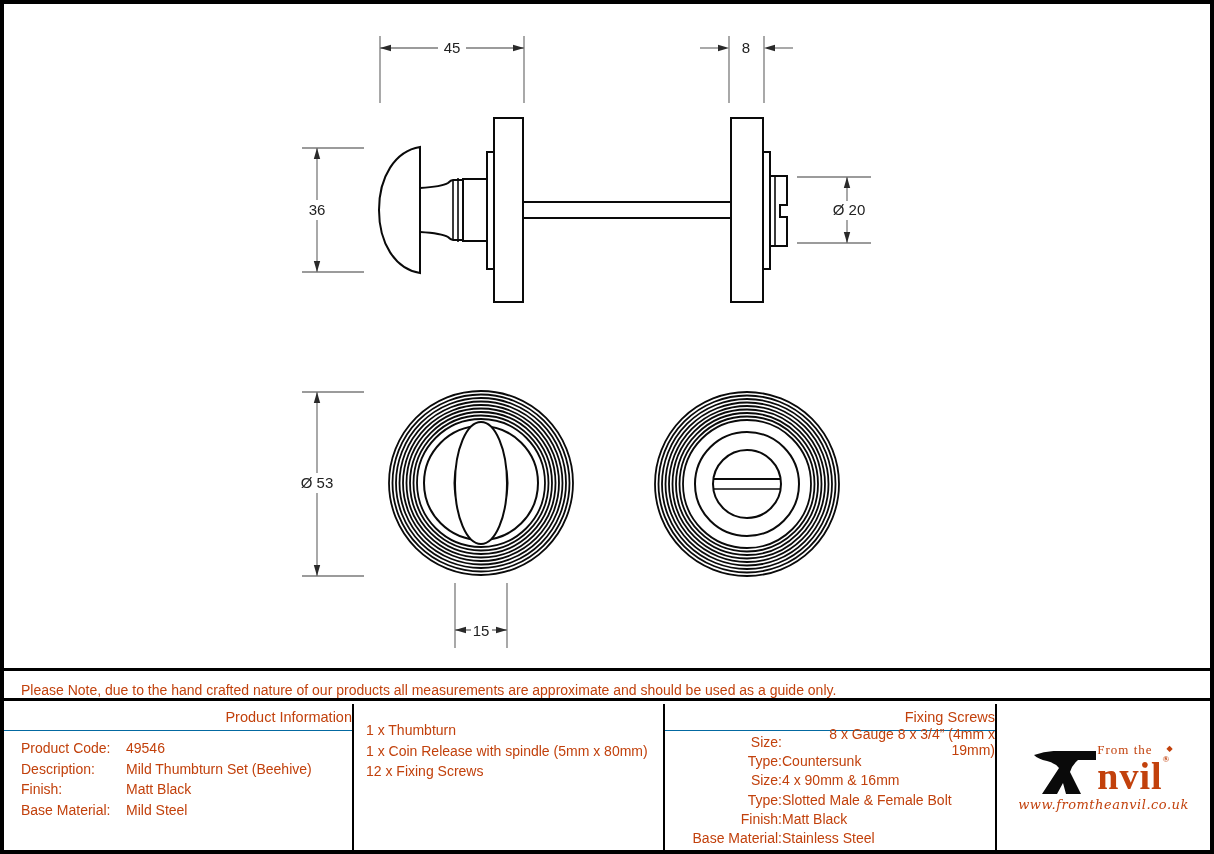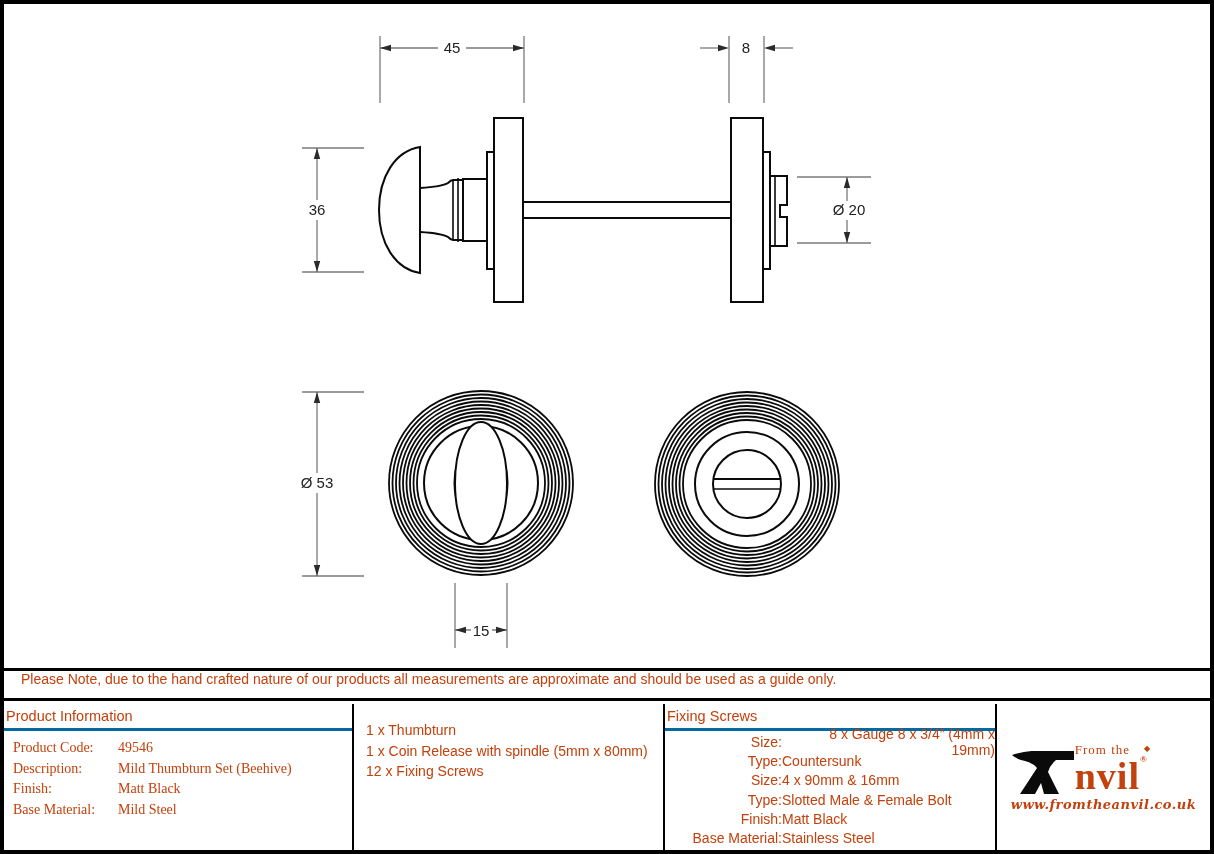--- a/index.html
+++ b/index.html
@@ -6,51 +6,51 @@
   .sheet{
     position:relative;width:1206px;height:846px;background:#fff;
     border:4px solid #000;font-family:"Liberation Sans",sans-serif;color:#c2410c;
     margin:0 auto;overflow:hidden;
   }
   svg text{font-family:"Liberation Sans",sans-serif;}
   .drawing{position:absolute;left:0;top:0;}
   .note-box{
     position:absolute;left:0;top:664px;width:1206px;height:33px;
     border-top:3px solid #000;border-bottom:3px solid #000;box-sizing:border-box;
-    display:flex;align-items:flex-start;padding-left:17px;font-size:14px;
+    display:flex;align-items:flex-end;padding-left:17px;font-size:14px;
   }
   .spec-table{position:absolute;left:0;top:700px;width:1206px;height:146px;}
   .col{position:absolute;top:0;height:146px;box-sizing:border-box;}
   .col1{left:0;width:348px;}
   .col2{left:348px;width:311px;border-left:2px solid #000;}
   .col3{left:659px;width:332px;border-left:2px solid #000;}
   .col4{left:991px;width:215px;border-left:2px solid #000;}
   .col-header{
-    height:27px;border-bottom:3px solid #0369a1;box-sizing:border-box;
-    display:flex;align-items:center;padding-left:2px;font-size:14.5px;
+    height:27px;border-bottom:1px solid #0369a1;box-sizing:border-box;
+    display:flex;align-items:center;padding-left:2px;font-size:14.5px;justify-content:flex-end;
   }
   .kv-row{display:flex;font-size:14px;}
-  .col1-body{padding:7px 0 0 9px;font-family:Liberation Serif, serif;}
+  .col1-body{padding:7px 0 0 17px;}
   .col1-body .kv-row{height:20.5px;align-items:center;}
   .col1-body .kv-label{width:105px;}
   .col2-body{padding:16px 0 0 12px;font-size:14px;}
   .col2-body .list-item{height:20.5px;display:flex;align-items:center;}
   .col3-body{padding:1px 0 0 15px;text-align:right;}
   .col3-body .kv-row{height:19.3px;align-items:center;}
   .col3-body .kv-label{width:102px;}
   
   .logo-cell{display:flex;align-items:center;justify-content:center;}
-  .logo{display:flex;flex-direction:column;font-family:"Liberation Serif",serif;}
+  .logo{display:flex;flex-direction:column;align-items:center;font-family:"Liberation Serif",serif;}
   .logo-top{display:flex;align-items:flex-end;}
   .logo-right{display:flex;flex-direction:column;align-items:flex-start;line-height:1;}
   .from-the{font-size:13px;letter-spacing:1px;display:flex;align-items:center;gap:14px;margin-bottom:1px;}
   .diamond{font-size:8px;}
   .anvil-word{font-size:38px;font-weight:bold;letter-spacing:1px;display:flex;align-items:flex-start;}
   .reg{font-size:9px;margin-top:-2px;}
-  .logo-url{font-size:13px;font-style:italic;font-weight:bold;margin-top:2px;letter-spacing:0.5px;font-family:"DejaVu Serif",serif;}
+  .logo-url{font-size:13px;font-style:italic;font-weight:normal;margin-top:2px;letter-spacing:0.5px;font-family:"DejaVu Serif",serif;}
 </style>
 </head>
 <body>
 
 <div class="sheet">
 
   <svg class="drawing" width="1206" height="664" viewBox="4 4 1206 664">
 
     <g stroke="#0a0a0a" stroke-width="2" fill="none">
 

